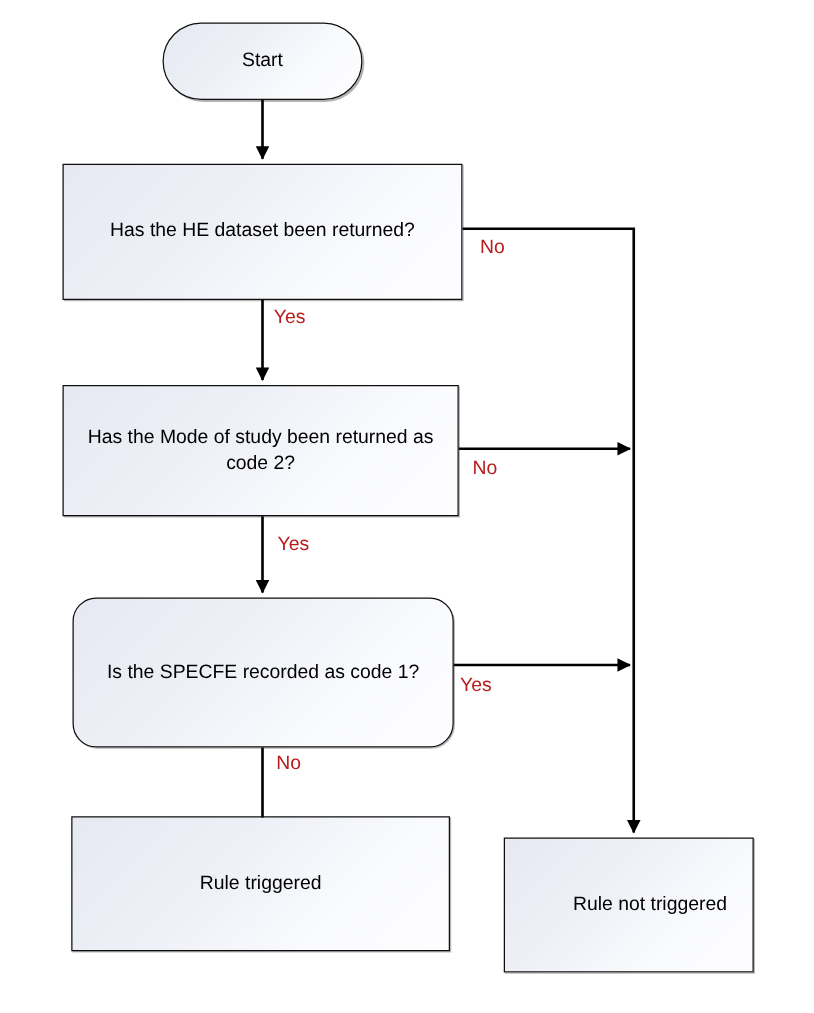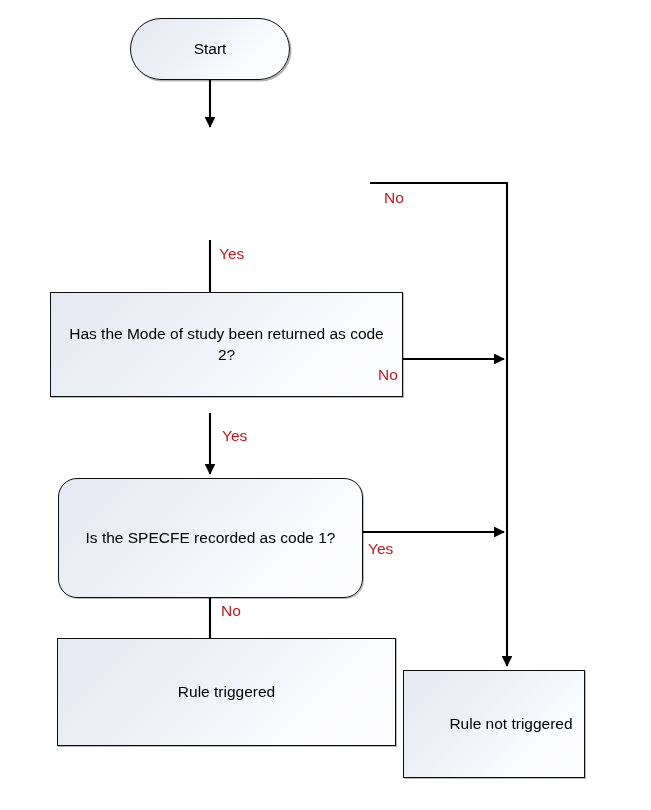--- a/index.html
+++ b/index.html
@@ -82,34 +82,37 @@
 
     <path d="M 363 532 L 504 532" stroke="#000000" stroke-width="2.1" fill="none" marker-end="url(#arrow)"></path>
 
     <path d="M 210 598 L 210 666" stroke="#000000" stroke-width="2.1" fill="none" marker-end="url(#arrow)"></path>
   </svg>
 
   <div class="node terminal" style="left:130px; top:18px; width:160px; height:62px;">
     <span class="node-text">Start</span>
   </div>
 
+  <div class="node" style="left:50px; top:131px; width:320px; height:109px;">
+    <span class="node-text">Has the HE dataset been returned?</span>
+  </div>
 
-  <div class="node" style="left:50px; top:292px; width:353px; height:105px;">
+  <div class="node" style="left:50px; top:308px; width:317px; height:105px;">
     <span class="node-text">Has the Mode of study been returned as code 2?</span>
   </div>
 
   <div class="node" style="left:58px; top:478px; width:305px; height:120px;border-radius:19px;">
     <span class="node-text">Is the SPECFE recorded as code 1?</span>
   </div>
 
-  <div class="node" style="left:57px; top:638px; width:339px; height:108px;">
+  <div class="node" style="left:57px; top:653px; width:303px; height:108px;">
     <span class="node-text">Rule triggered</span>
   </div>
 
-  <div class="node" style="left:403px; top:670px; width:182px; height:108px;padding-left:44px;">
+  <div class="node" style="left:403px; top:670px; width:200px; height:108px;padding-left:44px;">
     <span class="node-text">Rule not triggered</span>
   </div>
 
   <div class="edge-label" style="left:384px; top:190px;">No</div>
 
   <div class="edge-label" style="left:219px; top:246px;">Yes</div>
 
   <div class="edge-label" style="left:378px; top:367px;">No</div>
 
   <div class="edge-label" style="left:222px; top:428px;">Yes</div>

